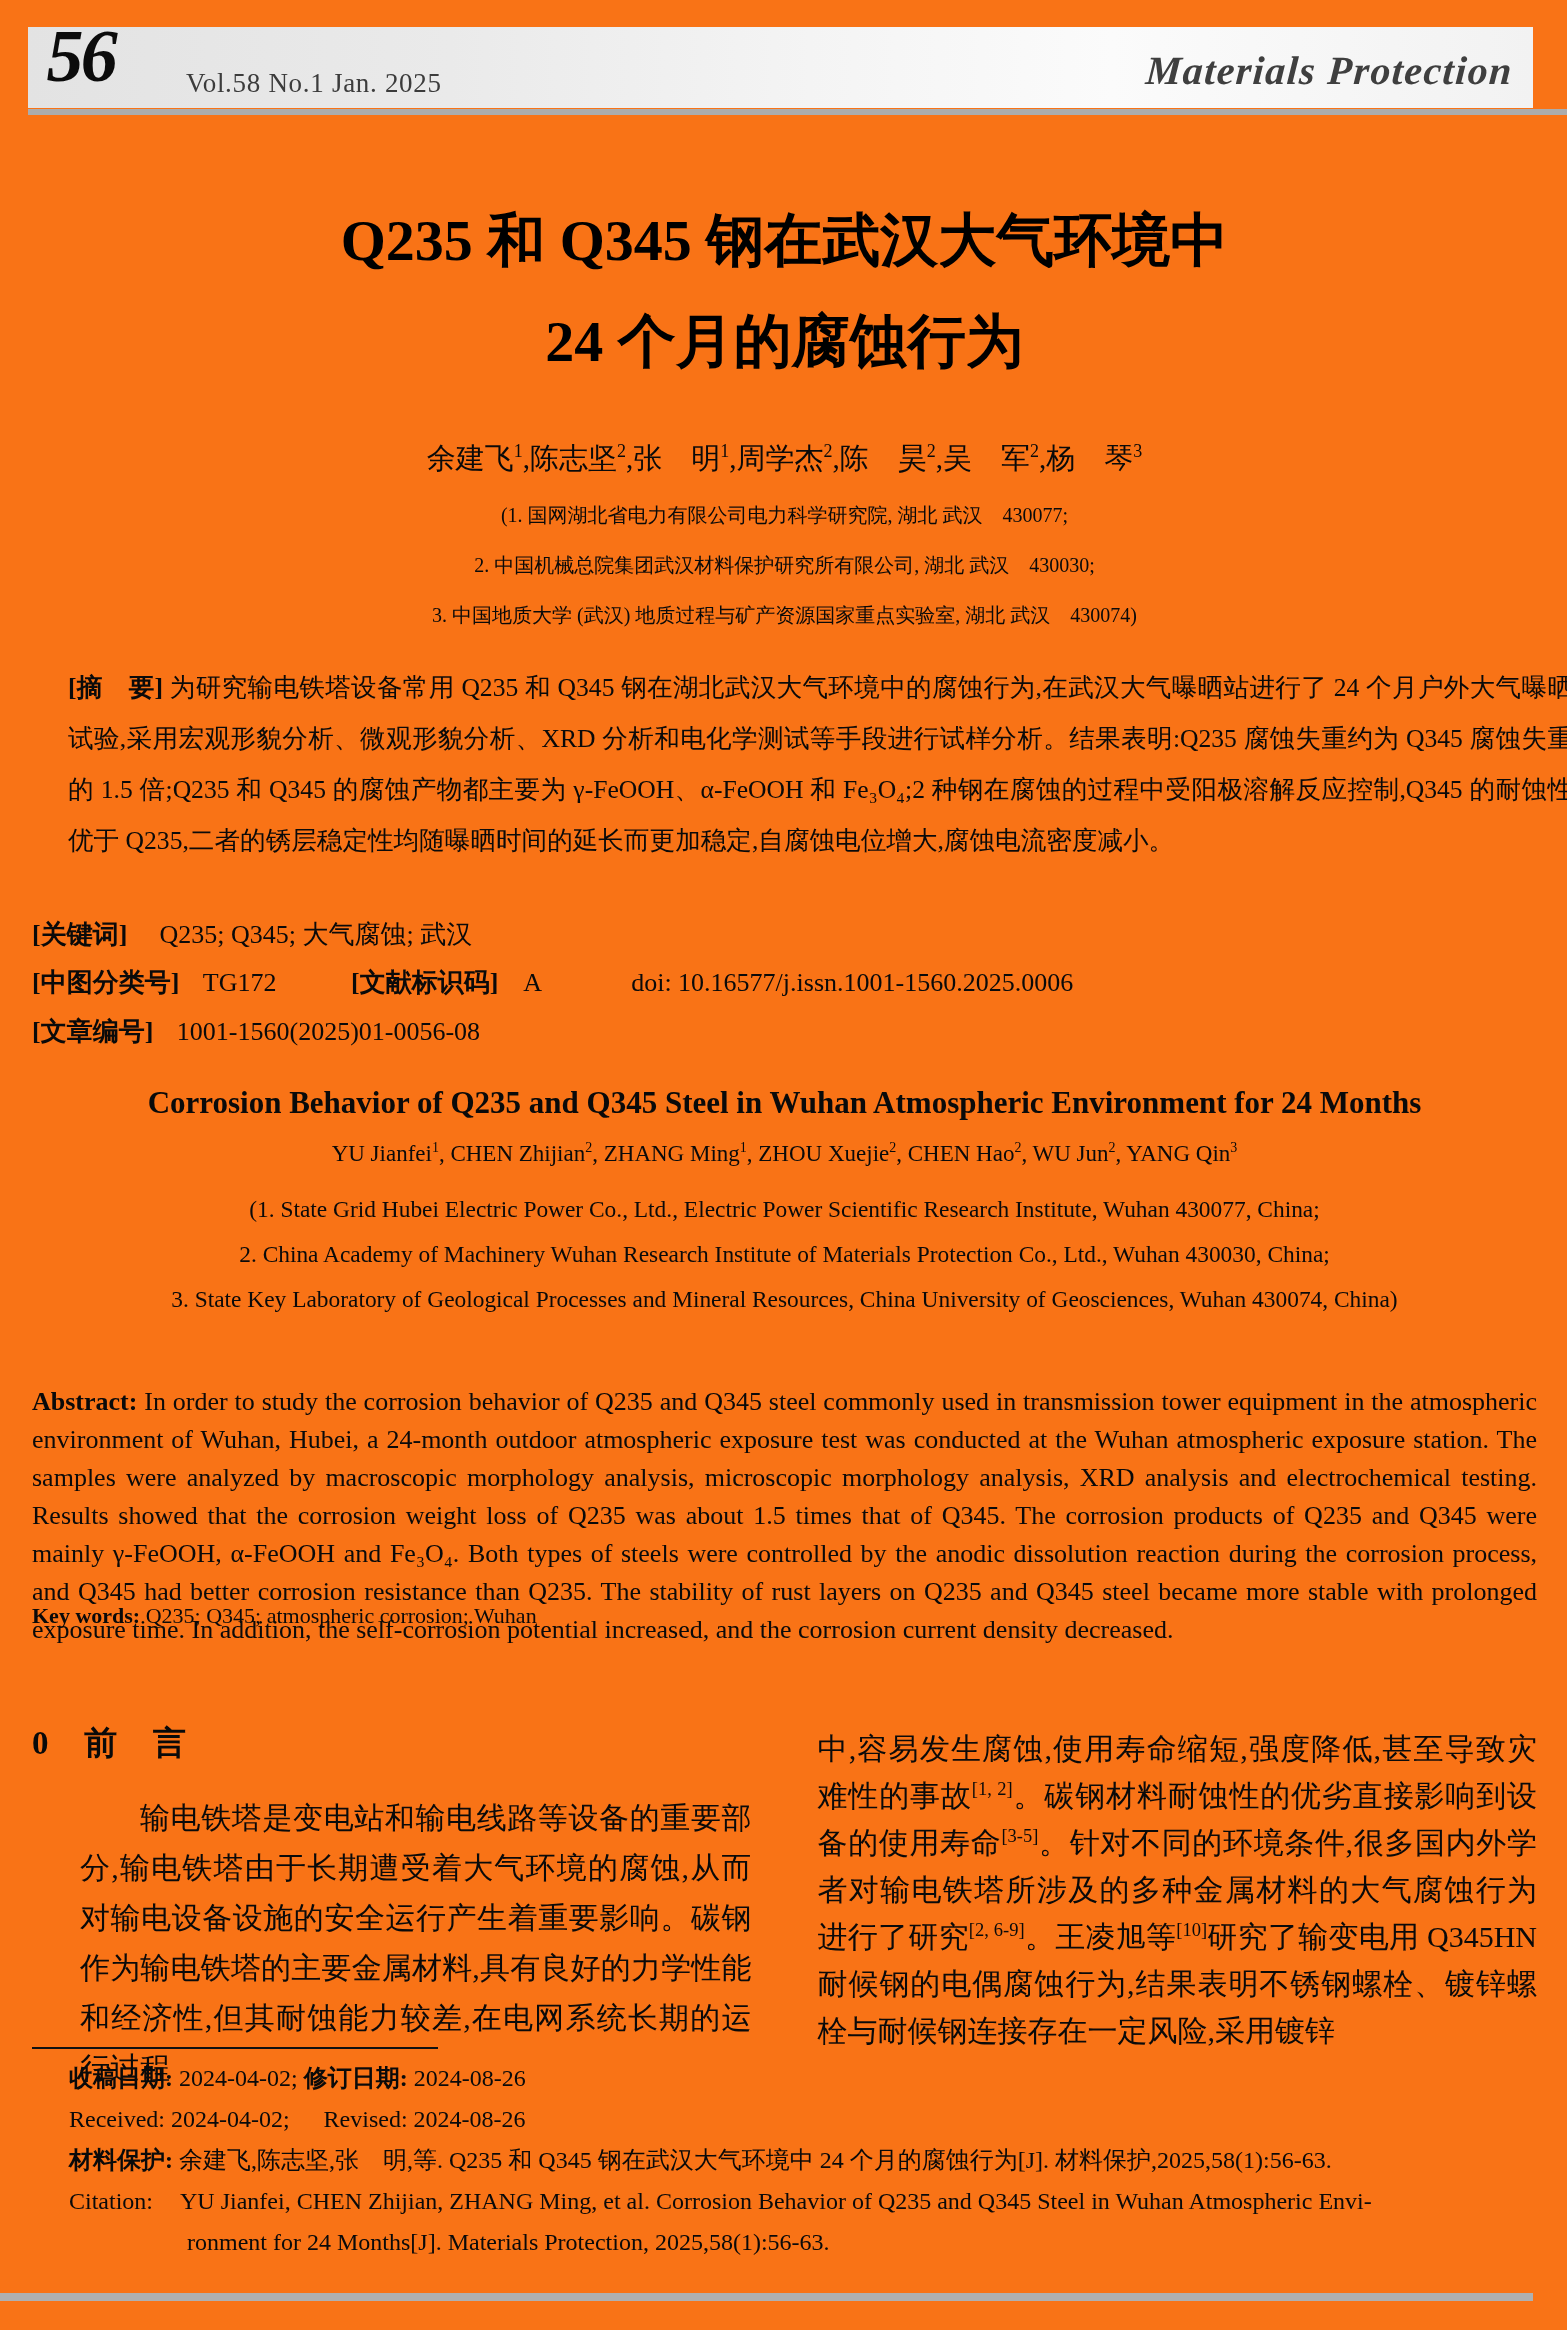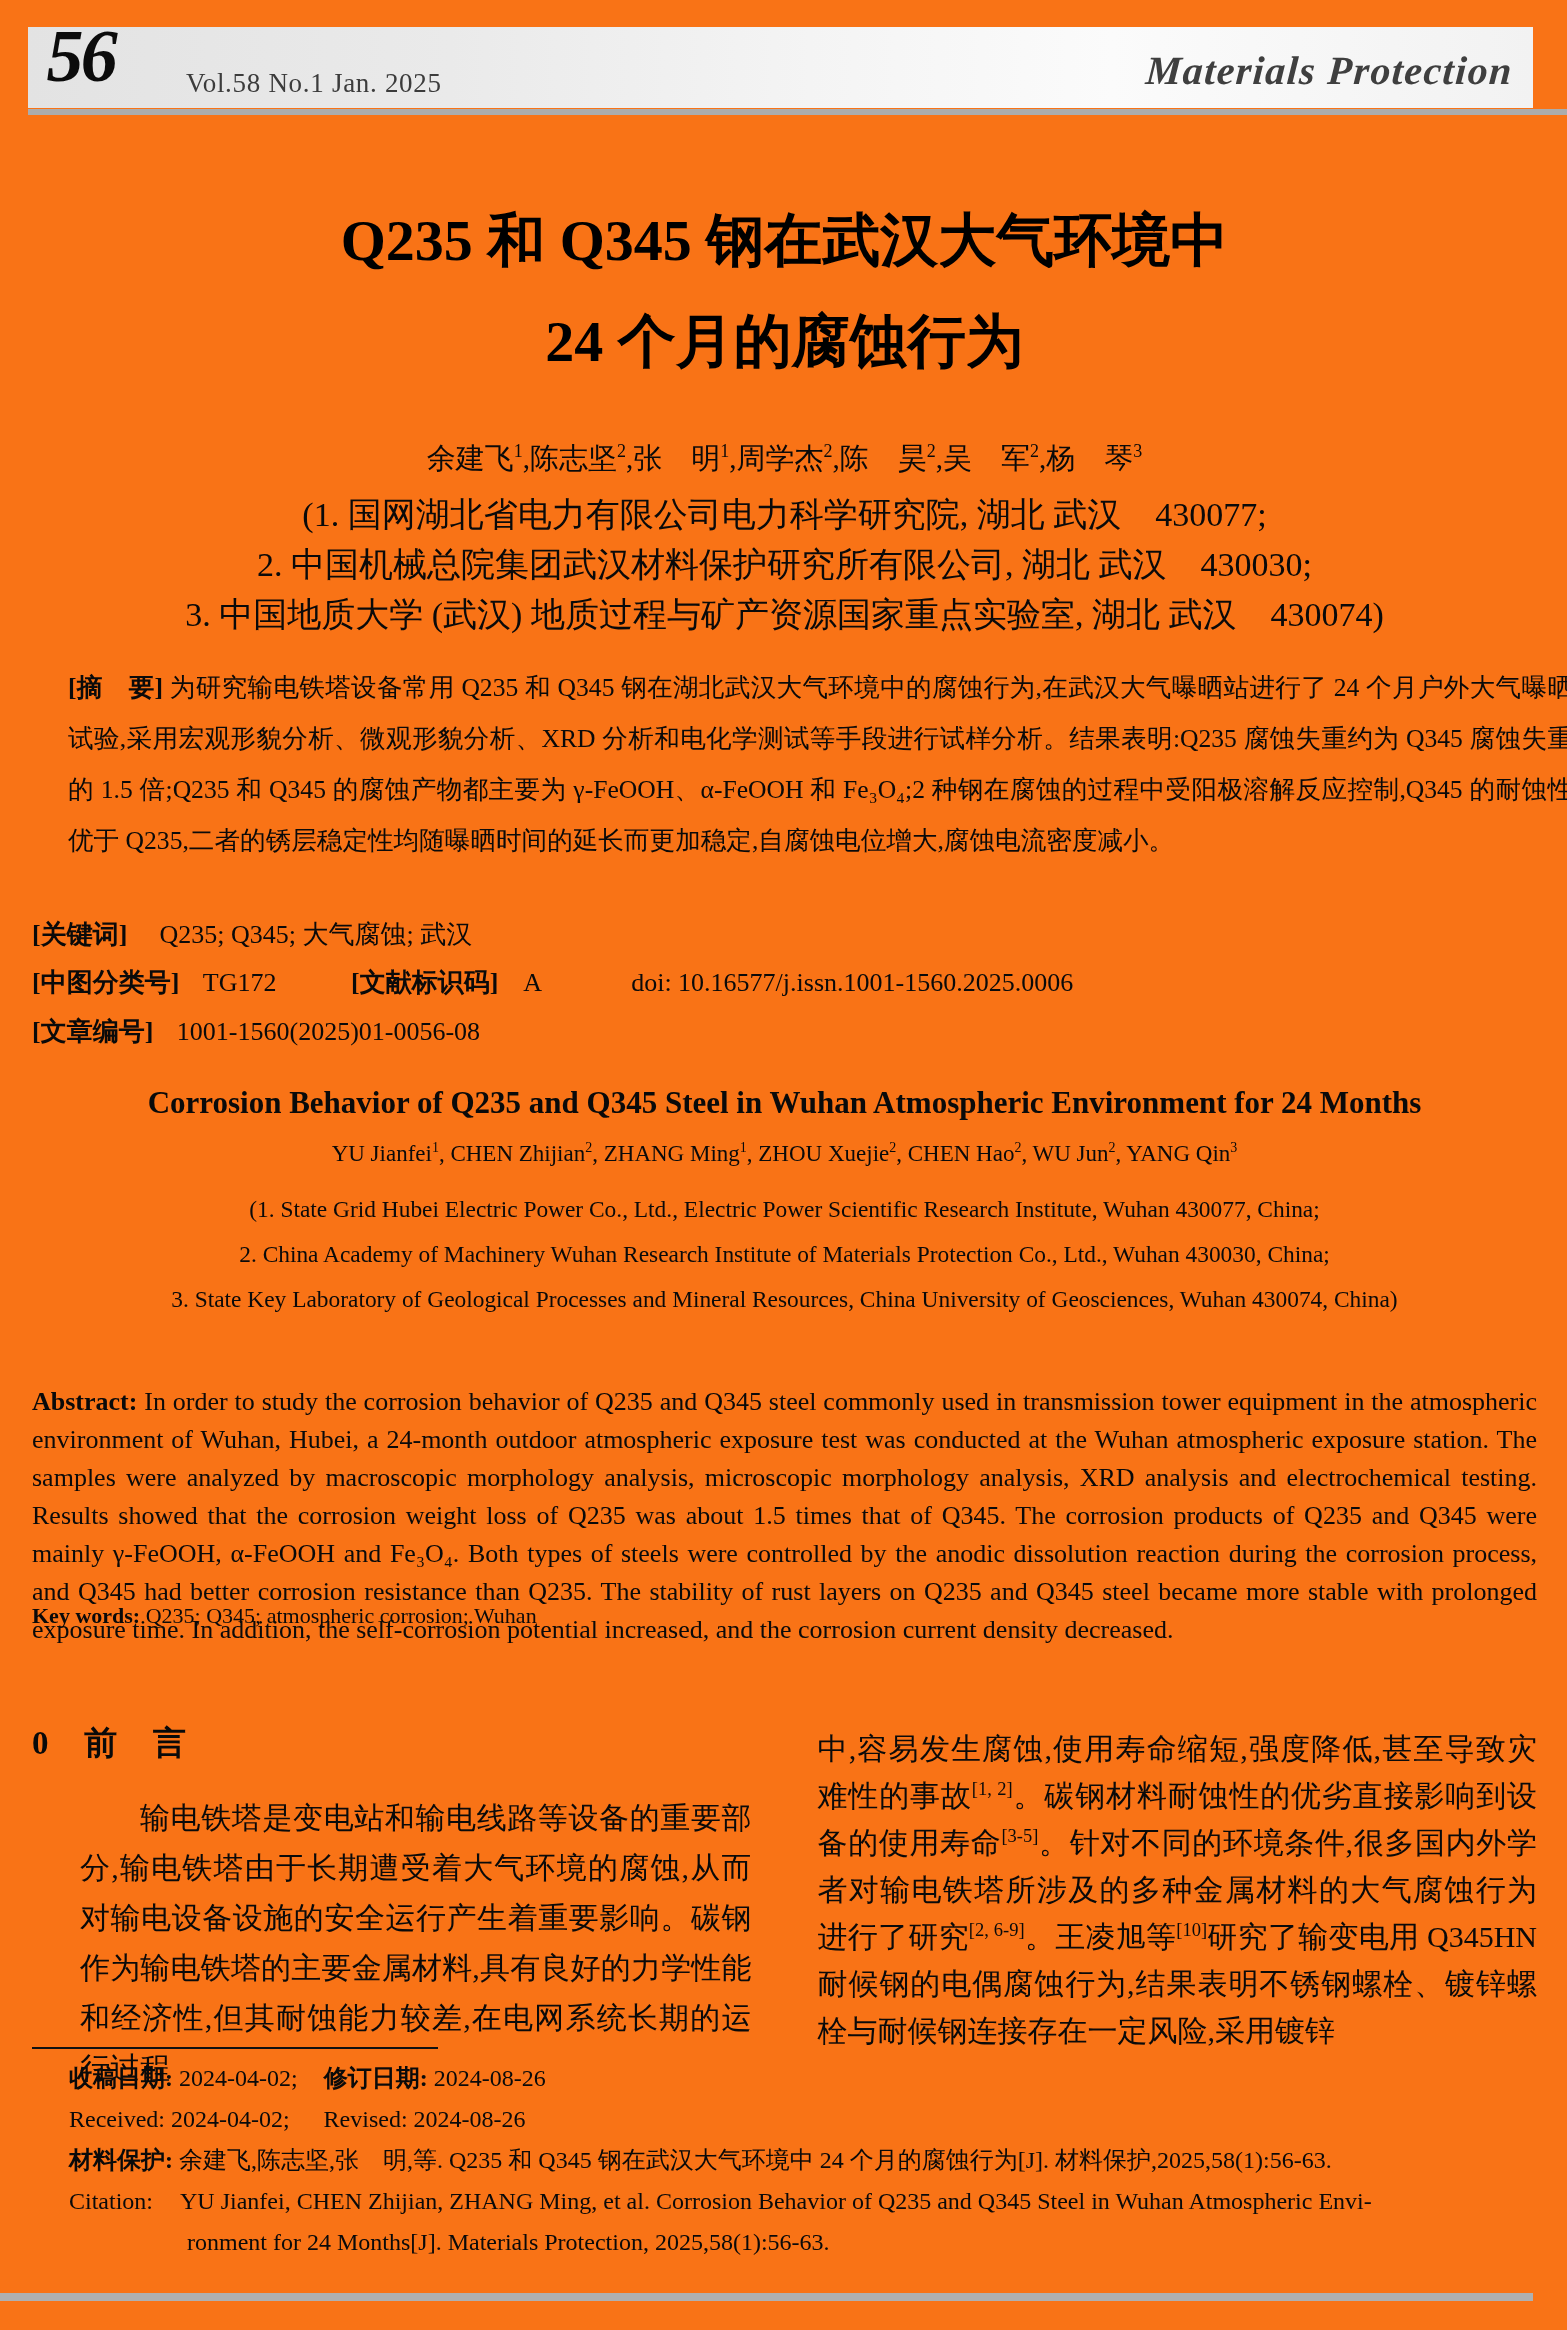--- a/index.html
+++ b/index.html
@@ -35,21 +35,21 @@
     position:absolute;top:109px;left:28px;width:1539px;height:6.4px;
     background:#acacac;
   }
   
   .content{position:absolute;left:32px;top:0;width:1505px;}
   .abs-block{position:absolute;left:0;width:1505px;}
 
   .cn-title{top:190px;text-align:center;font-size:58px;font-weight:bold;line-height:101px;color:#000;}
   .cn-authors{top:439px;text-align:center;font-size:29px;}
   .cn-authors sup{font-size:18px;}
-  .cn-affils{top:490px;text-align:center;font-size:34px;line-height:50px;}
+  .cn-affils{top:490px;text-align:center;font-size:20px;line-height:50px;}
 
   .cn-abstract{top:662px;font-size:25.6px;line-height:51px;text-align:justify;margin-left:36px;}
   .hlabel{font-weight:bold;}
   .cn-keywords{top:917px;font-size:26px;}
   .clc-line{top:965px;font-size:26px;}
   .clc-line .gap-b{margin-left:17px;}
   .clc-line .gap-c{margin-left:68px;}
   .clc-line .gap-d{margin-left:18.5px;}
   .clc-line .gap-e{margin-left:84px;}
   .article-id{top:1014px;font-size:26px;}
@@ -156,21 +156,21 @@
       </div>
       <div class="col col-right">
         <p class="body-par"><span>中,容易发生腐蚀,使用寿命缩短,强度降低,甚至导致灾难性的事故</span><sup>[1, 2]</sup><span>。碳钢材料耐蚀性的优劣直接影响到设备的使用寿命</span><sup>[3-5]</sup><span>。针对不同的环境条件,很多国内外学者对输电铁塔所涉及的多种金属材料的大气腐蚀行为进行了研究</span><sup>[2, 6-9]</sup><span>。王凌旭等</span><sup>[10]</sup><span>研究了输变电用 Q345HN 耐候钢的电偶腐蚀行为,结果表明不锈钢螺栓、镀锌螺栓与耐候钢连接存在一定风险,采用镀锌</span></p>
       </div>
     </div>
 
     <div class="abs-block footer">
       <div class="fline">
         <span class="cn-label">收稿日期:</span>
         <span>2024-04-02;</span>
-        <span class="cn-label" style="margin-left:20px">修订日期:</span>
+        <span class="cn-label" style="">修订日期:</span>
         <span>2024-08-26</span>
       </div>
       <div class="fline">
         <span>Received:</span>
         <span>2024-04-02;</span>
         <span style="margin-left:28px">Revised:</span>
         <span>2024-08-26</span>
       </div>
       <div class="fline">
         <span class="cn-label">材料保护:</span>

